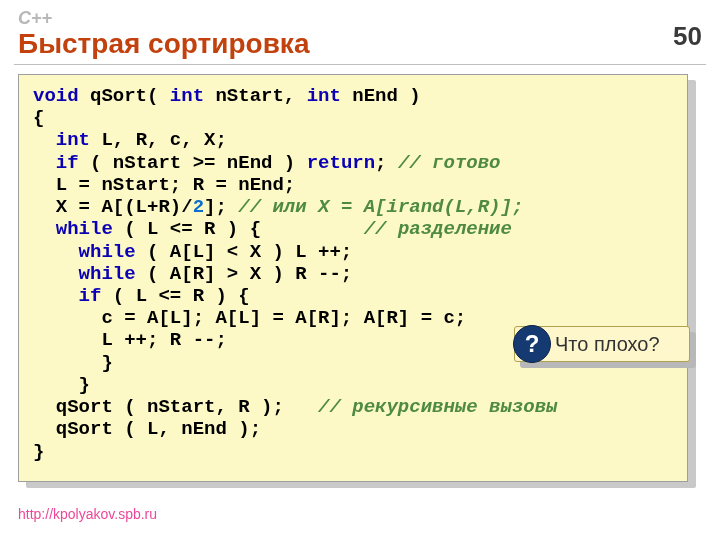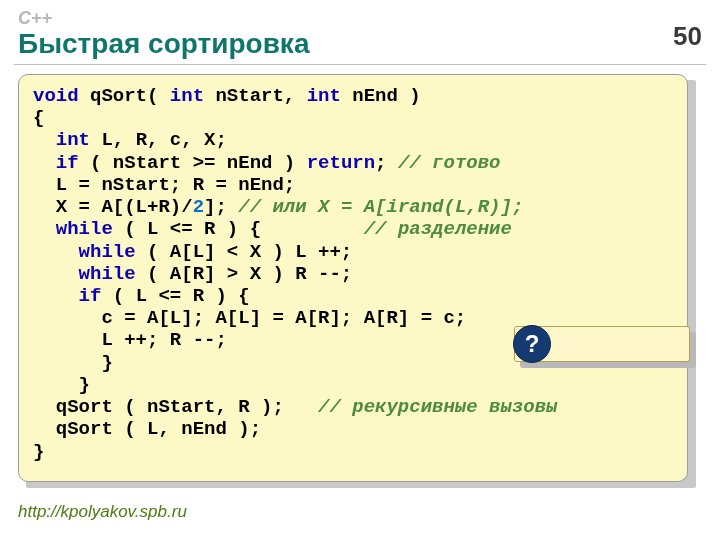--- a/index.html
+++ b/index.html
@@ -35,21 +35,21 @@
     font-size: 26px;
     color: #3a3a3a;
     margin-top: 15px;
   }
   .title {
     position: absolute;
     left: 18px;
     top: 28px;
     font-weight: bold;
     font-size: 28px;
-    color: #0f766e;
+    color: #c2410c;
   }
   .rule {
     position: absolute;
     left: 14px;
     right: 14px;
     top: 64px;
     height: 0;
     border-top: 1px solid #bfbfbf;
   }
   .codebox-shadow {
@@ -62,21 +62,21 @@
     border-radius: 2px;
   }
   .codebox {
     position: absolute;
     left: 18px;
     top: 74px;
     width: 670px;
     height: 408px;
     background: #fcf9c6;
     border: 1px solid #9e9e9e;
-    border-radius: 10px;
+    border-radius: 0;
     padding: 10px 14px;
     box-sizing: border-box;
     font-family: Consolas, "Courier New", monospace;
     font-size: 19px;
     font-weight: bold;
     line-height: 1.17;
     white-space: pre;
     color: #000000;
   }
   .kw  { color: #0b00b5; }
@@ -123,23 +123,22 @@
     display: flex;
     align-items: center;
     justify-content: center;
     border: 1px solid #0c2148;
   }
 
   .footer {
     position: absolute;
     left: 18px;
     bottom: 18px;
-    font-style: italic;
-    color: #4d7c0f;
-    font-size: 17px;
+    color: #ec4899;
+    font-size: 14px;
   }
 </style>
 </head>
 <body>
 
 <div class="slide">
 
   <div class="topbar">C++</div>
   <div class="pagenum">50</div>
   <div class="title">Быстрая сортировка</div>
@@ -160,17 +159,18 @@
 <span>      L ++; R --;</span>
 <span>      }</span>
 <span>    }</span>
 <span>  qSort ( nStart, R );   </span><span class="cmt">// рекурсивные вызовы</span>
 <span>  qSort ( L, nEnd );</span>
 <span>}</span></div>
 
   <div class="callout-shadow"></div>
   <div class="callout">
     <div class="callout-badge">?</div>
+    <span>Что плохо?</span>
   </div>
 
   <div class="footer">http://kpolyakov.spb.ru</div>
 
 </div>
 
 </body></html>

